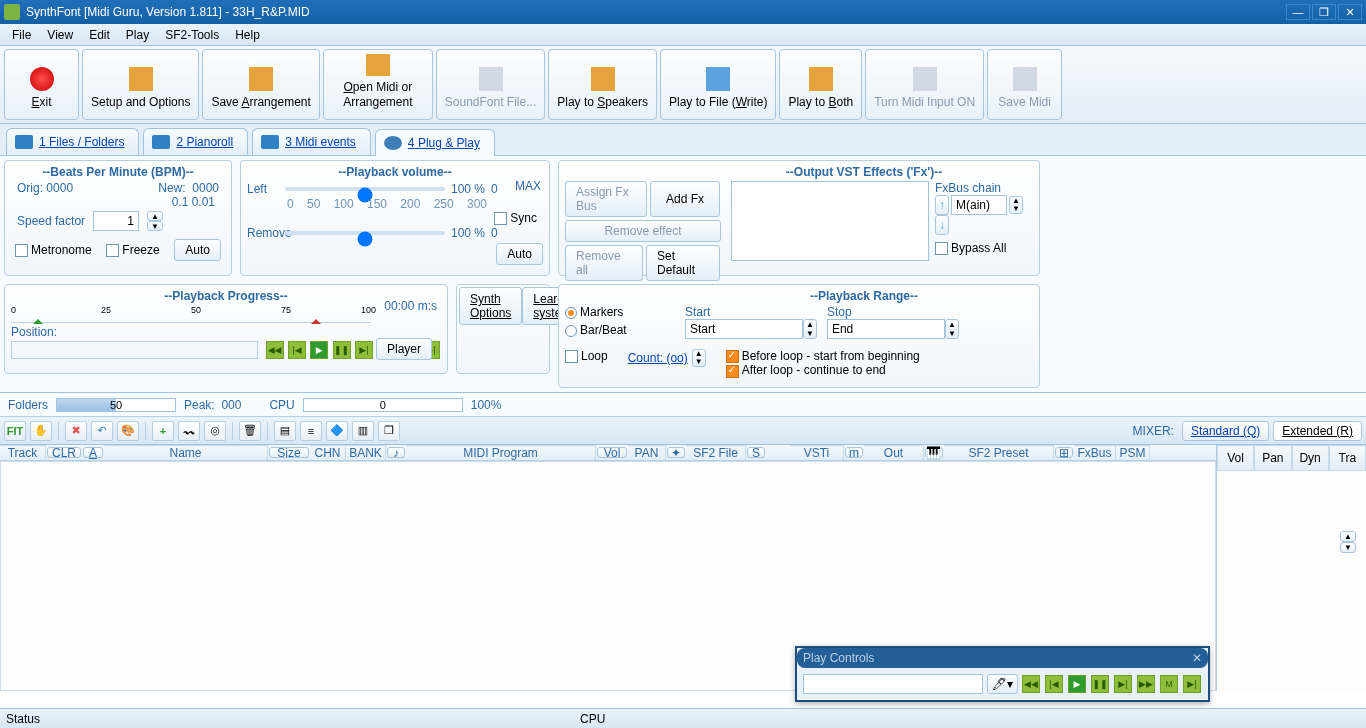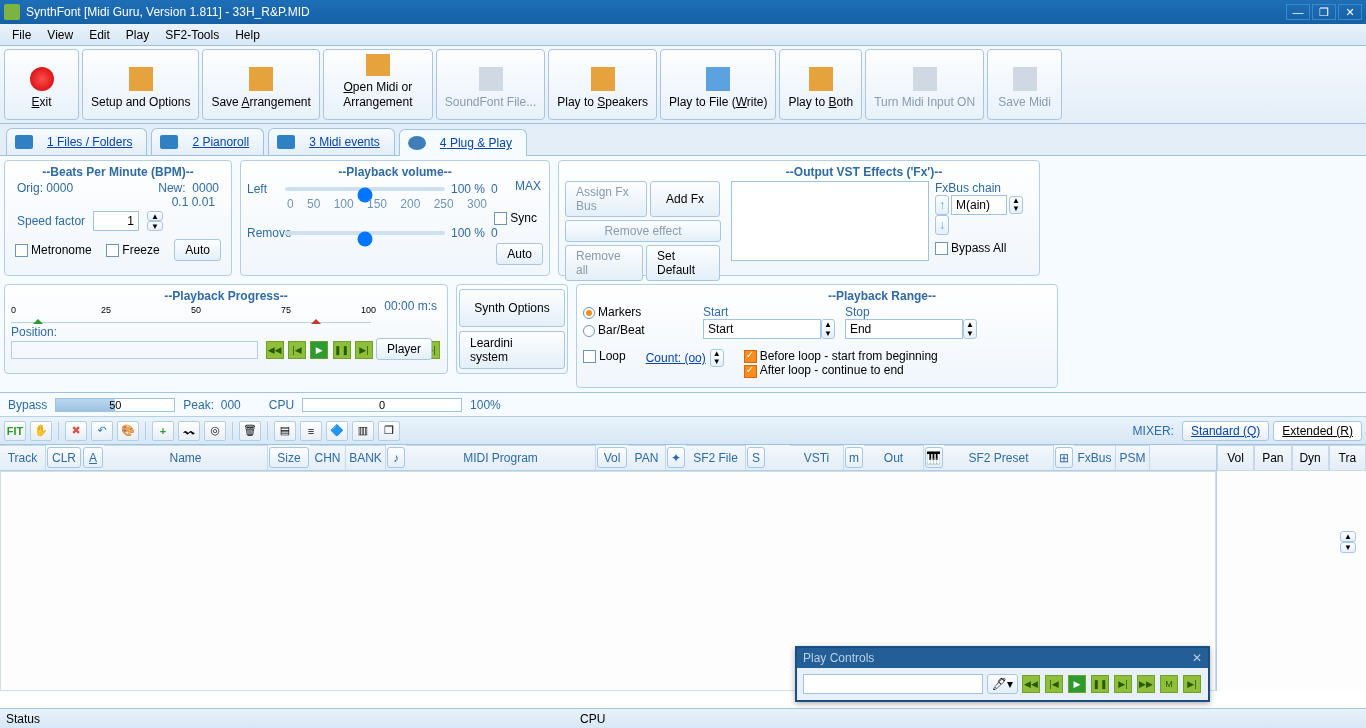--- a/index.html
+++ b/index.html
@@ -21,21 +21,21 @@
 .tbtn.disabled { color:#8a9bad; }
 .tbtn .ticon { width:24px; height:24px; margin-bottom:4px; }
 .tbtn .tlabel { font-size:12px; line-height:1.2; }
 .tbtn .tlabel u { text-decoration:underline; }
 
 
 .tabstrip { height:32px; background:#e4eef8; display:flex; align-items:flex-end; padding:0 6px; border-bottom:1px solid #9fc3e0; }
 .tab { padding:6px 14px 6px 8px; border:1px solid #9fc3e0; border-bottom:none; border-radius:6px 6px 0 0; margin-right:4px; background:linear-gradient(#f6fbff,#e4eef8); display:flex; align-items:center; gap:6px; cursor:default; }
 .tab.active { background:#f6fbff; position:relative; top:1px; }
 .tab .tabicon { width:18px; height:14px; background:#2f81c3; border-radius:2px; display:inline-block; }
-.tab a { color:#0645ad; text-decoration:underline;margin-left:8px; }
+.tab a { color:#0645ad; text-decoration:underline; }
 
 
 .panels { display:flex; flex-wrap:wrap; background:#f6fbff; border-bottom:1px solid #9fc3e0; }
 .panel { border:1px solid #b4cee4; border-radius:4px; margin:4px; background:linear-gradient(#ffffff,#f0f6fc); padding:4px 6px 6px; position:relative; }
 .panel h4 { text-align:center; color:#2f6aa3; font-weight:bold; font-size:12px; margin-bottom:2px; }
 .lbl { color:#2f6aa3; font-size:12px; }
 .btn { border:1px solid #a8c6e0; border-radius:3px; background:linear-gradient(#fdfeff,#e4eff8); padding:3px 10px; font-size:12px; display:inline-flex; align-items:center; justify-content:center; cursor:default; }
 .btn.disabled { color:#8a9bad; }
 .chk { width:13px; height:13px; display:inline-block; border:1px solid #6f94b5; vertical-align:middle; margin-right:3px; background:#fff; }
 .chk.orange { background:#ff8c1a; position:relative; border-color:#cc6e10; }
@@ -52,35 +52,35 @@
 .voicesrow .bar { flex:0 0 120px; height:14px; border:1px solid #9fc3e0; background:#fff; position:relative; }
 .voicesrow .bar .half { position:absolute; left:0; top:0; bottom:0; width:50%; background:linear-gradient(#bcd8ef,#9cc2e2); }
 
 
 .iconbar { height:28px; background:linear-gradient(#eaf3fb,#d7e7f5); border-bottom:1px solid #9fc3e0; display:flex; align-items:center; padding:0 4px; gap:4px; }
 .iconbar .ib { width:22px; height:20px; border:1px solid #b4cee4; border-radius:2px; background:linear-gradient(#ffffff,#e6eef6); display:inline-flex; align-items:center; justify-content:center; font-size:11px; }
 .iconbar .sep { width:1px; height:18px; background:#b4cee4; margin:0 2px; }
 .mixerbtn { border:1px solid #a8c6e0; border-radius:3px; padding:2px 8px; background:linear-gradient(#fff,#e6eef6); }
 
 
-.colhdr { height:26px; background:linear-gradient(#f3f8fc,#e3edf6); border-bottom:1px solid #b4cee4; display:flex; align-items:stretch; }
+.colhdr { height:16px; background:linear-gradient(#f3f8fc,#e3edf6); border-bottom:1px solid #b4cee4; display:flex; align-items:stretch; }
 .col { border-right:1px solid #c7d9e9; border-top:1px solid #c7d9e9; display:flex; align-items:center; justify-content:center; font-size:12px; color:#2f6aa3; padding:0 4px; }
 .col.btnlike { background:linear-gradient(#fdfeff,#e4eff8); border:1px solid #a8c6e0; border-radius:3px; margin:2px 1px; }
 
 
 .gridbody { background:#fdfdfd; }
 
 
 .mixerside { width:150px; border-left:1px solid #b4cee4; display:flex; flex-direction:column; }
 .mixerside .mhdr { display:flex; height:26px; }
 .mixerside .mcol { flex:1; border:1px solid #c7d9e9; display:flex; align-items:center; justify-content:center; font-size:12px; background:linear-gradient(#f3f8fc,#e3edf6); }
 
 
 .floatwin { position:absolute; left:795px; top:646px; width:415px; border:2px solid #1a4d80; background:#e8f1fa; box-shadow:0 2px 6px rgba(0,0,0,.3); }
-.floatwin .fhdr { background:#235e96; color:#b8d0e6; height:20px; display:flex; align-items:center; padding:0 6px; justify-content:space-between; }
+.floatwin .fhdr { background:#235e96; color:#b8d0e6; height:20px; display:flex; align-items:center; padding:0 6px; justify-content:space-between;border-radius:8px; }
 .floatwin .fbody { padding:6px; display:flex; align-items:center; gap:4px; }
 
 
 .statusbar { position:absolute; left:0; bottom:0; height:20px; width:100%; background:linear-gradient(#eaf3fb,#d7e7f5); border-top:1px solid #9fc3e0; display:flex; align-items:center; padding:0 6px; gap:40px; }
 </style>
 </head>
 <body>
 
 <div class="titlebar">
   <span class="logo"></span>
@@ -264,21 +264,21 @@
         <span class="playctl" style="background:#2d9b2d;color:#fff;">▶</span>
         <span class="playctl">❚❚</span>
         <span class="playctl">▶|</span>
         <span class="playctl">▶▶</span>
         <span class="playctl">M</span>
         <span class="playctl">▶|</span>
       </div>
     </div>
   </div>
 
-  <div class="panel" style="width:112px;height:90px;display:flex;flex-direction:column;justify-content:space-around;padding:2px;">
+  <div class="panel" style="width:94px;height:90px;display:flex;justify-content:space-around;padding:2px;text-decoration:underline;">
     <span class="btn" style="width:100%;height:38px;">Synth Options</span>
     <span class="btn" style="width:100%;height:38px;">Leardini system</span>
   </div>
   <div style="position:absolute;left:376px;top:338px;" class="btn">Player</div>
 
   <div class="panel" style="width:482px;height:104px;">
     <h4 style="margin-left:130px;">--Playback Range--</h4>
     <div style="display:flex;gap:20px;">
       <div style="width:100px;">
         <label style="display:block;"><span class="radio sel"></span><span>Markers</span></label>
@@ -311,21 +311,21 @@
       </div>
       <div>
         <label style="display:block;"><span class="chk orange"></span><span>Before loop - start from beginning</span></label>
         <label style="display:block;"><span class="chk orange"></span><span>After loop - continue to end</span></label>
       </div>
     </div>
   </div>
 </div>
 
 <div class="voicesrow">
-  <span class="lbl">Bypass</span>
+  <span class="lbl">Folders</span>
   <div class="bar">
       <div class="half"></div>
       <div style="position:absolute;width:100%;text-align:center;font-size:11px;">50</div>
     </div>
   <span class="lbl"><span>Peak:</span>&nbsp;&nbsp;<span>000</span></span>
   <span class="lbl" style="margin-left:20px;">CPU</span>
   <div class="bar" style="flex:0 0 160px;">
       <div style="position:absolute;width:100%;text-align:center;font-size:11px;">0</div>
     </div>
   <span class="lbl">100%</span>

